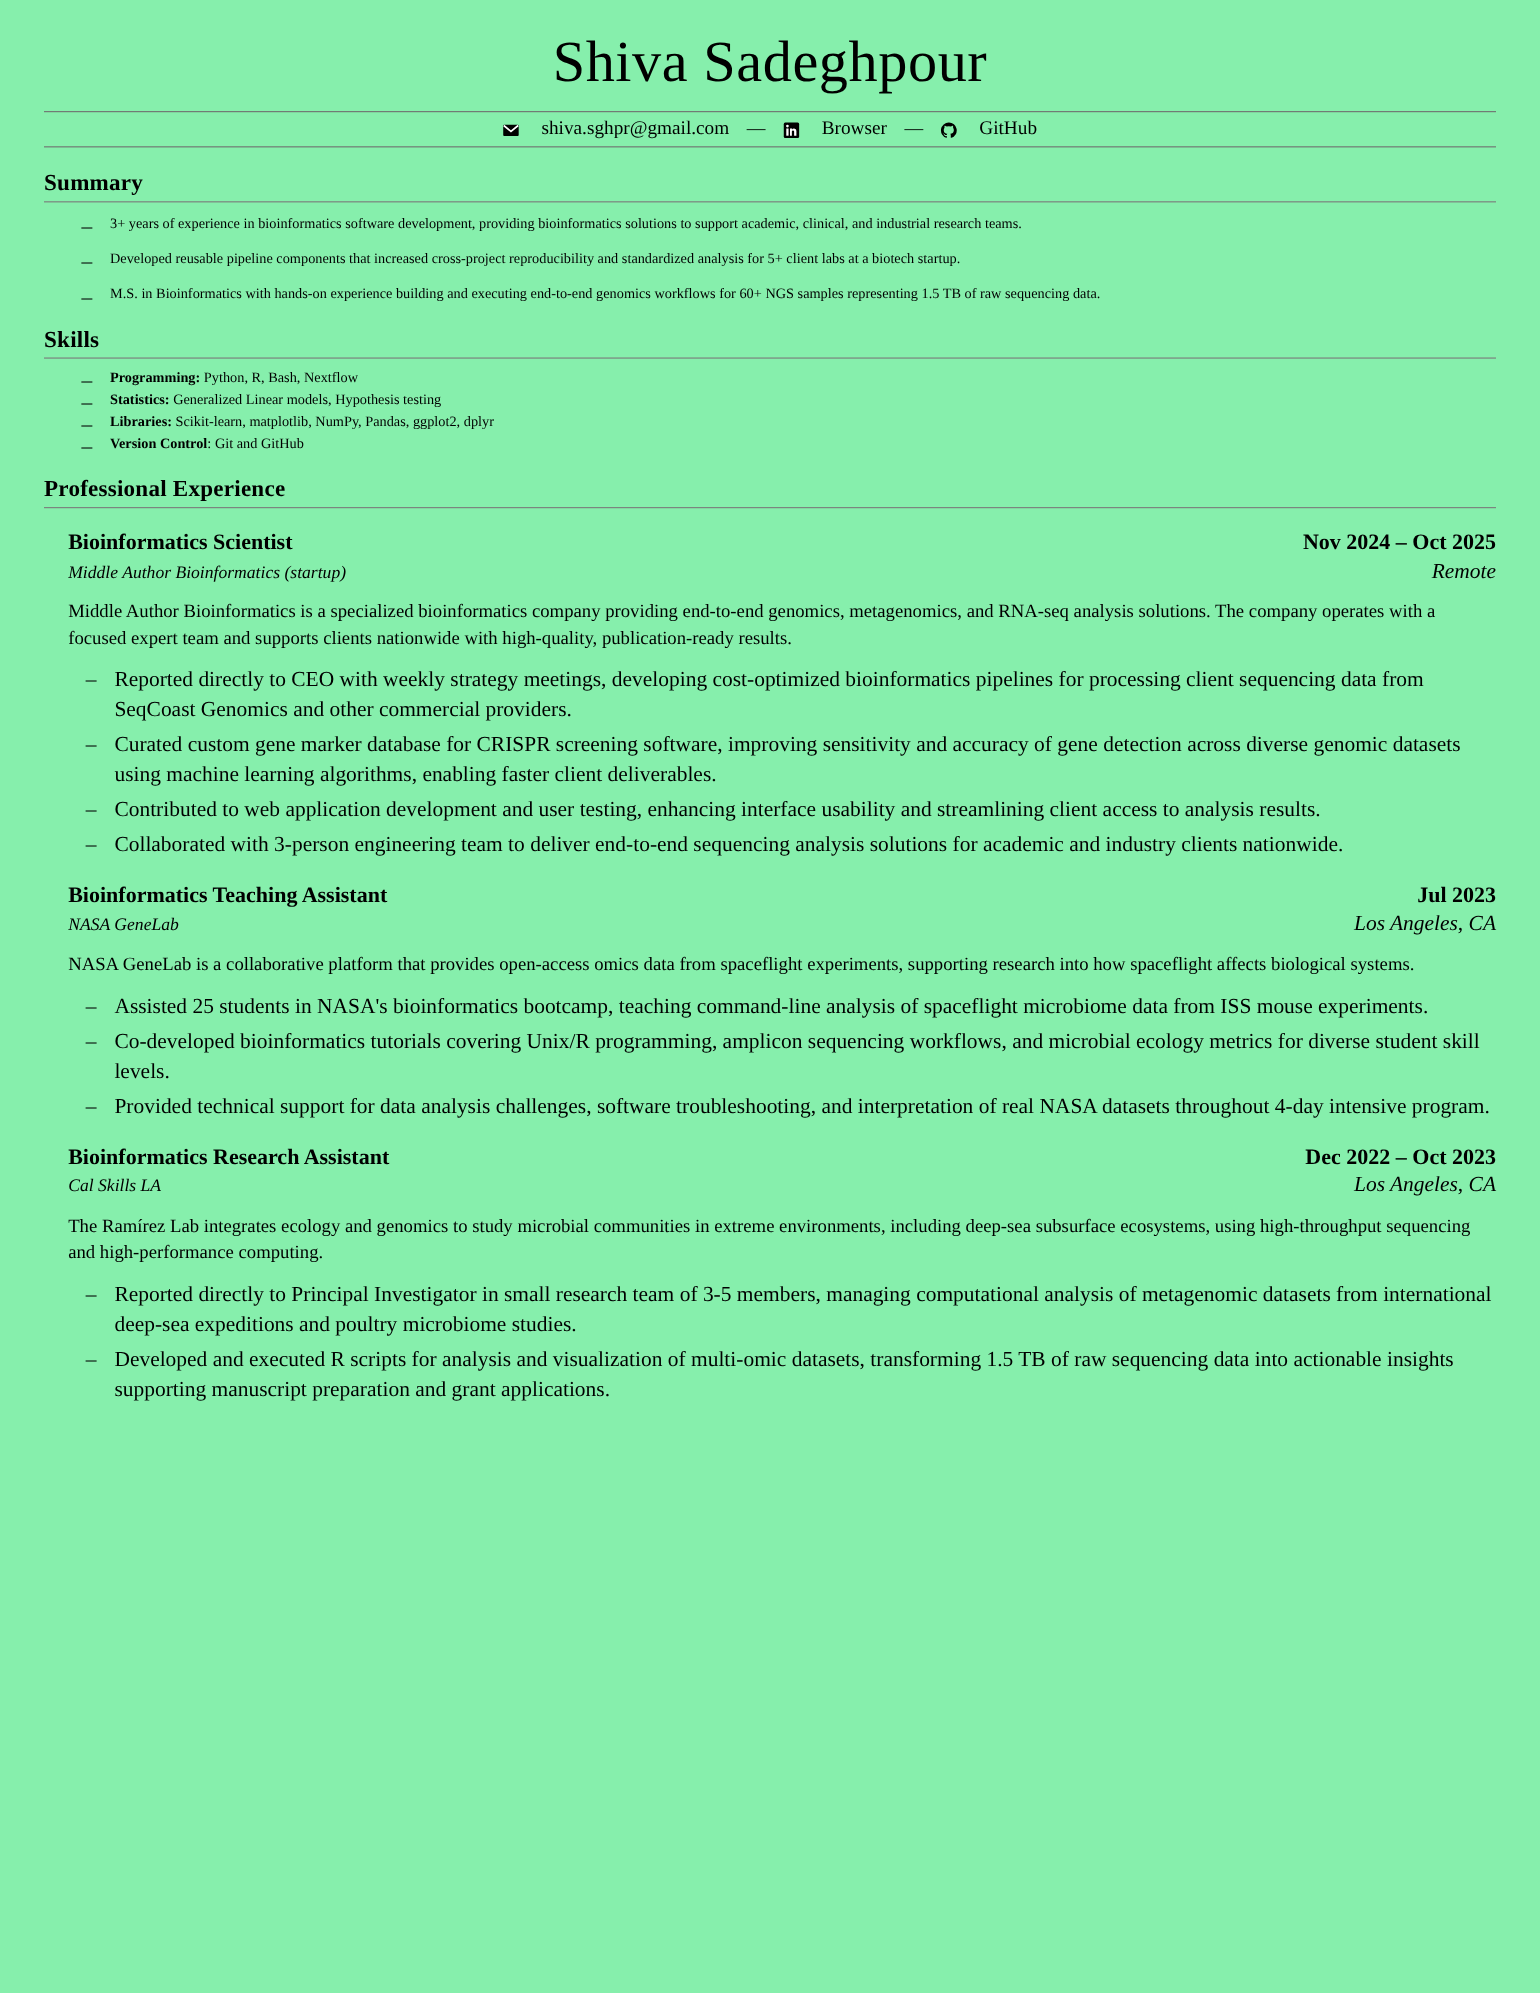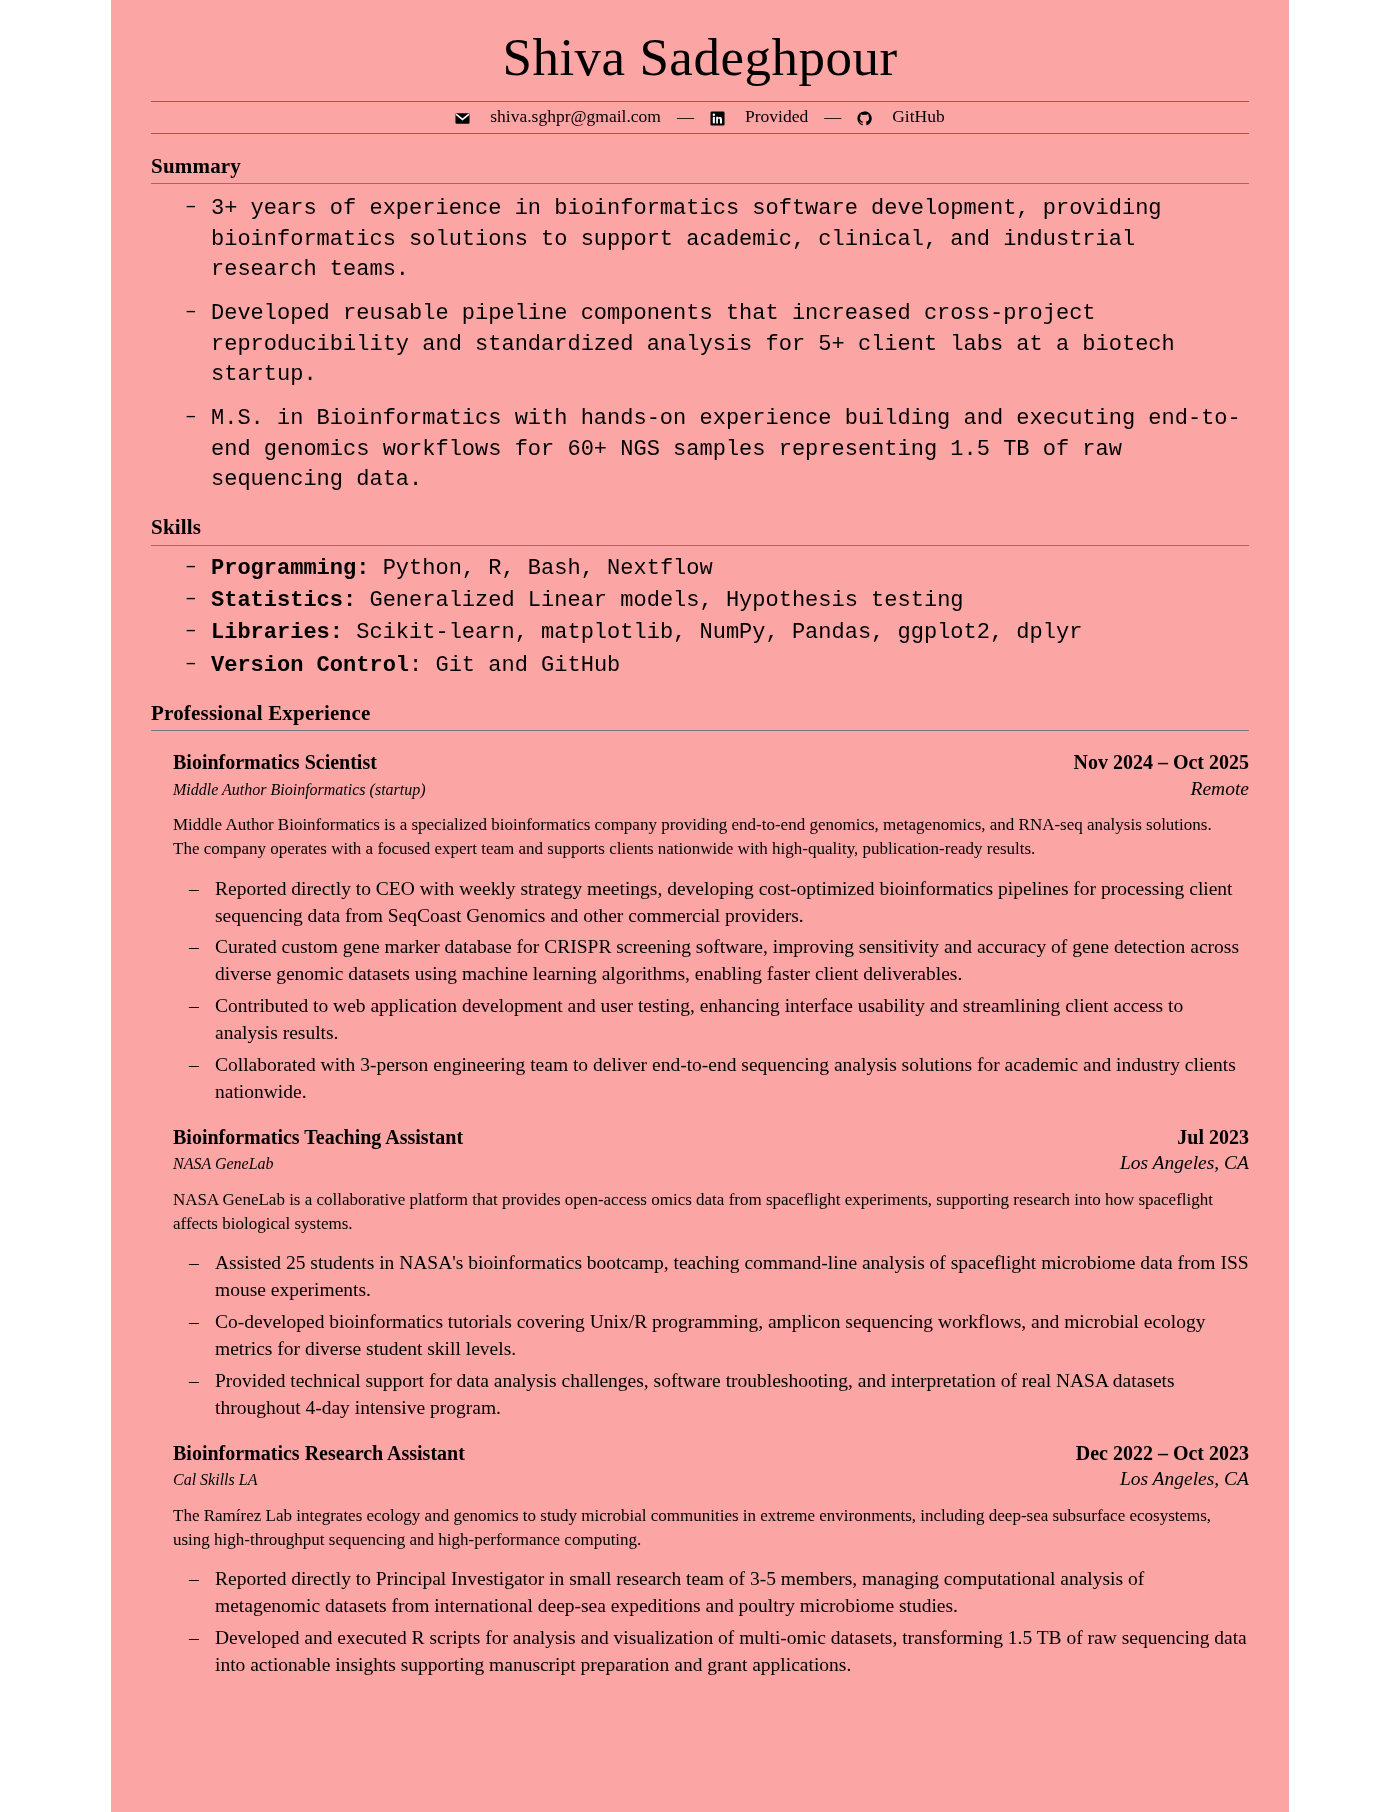--- a/index.html
+++ b/index.html
@@ -2,23 +2,23 @@
 <html><head>
 <meta charset="utf-8">
 <title>Resume</title>
 <style>
   html, body {
     margin: 0;
     padding: 0;
     background: #ffffff;
   }
   .page {
-    width: 1178px;
+    width: 1400px;
     min-height: 1812px;
-    background: #fca5a5;
+    background: #86efac;
     margin: 0 auto;
     padding: 0;
     position: relative;
     box-sizing: border-box;
     font-family: "Liberation Serif", "DejaVu Serif", serif;
     color: #000000;
     -webkit-font-smoothing: antialiased;
   }
   .inner {
     padding: 22px 40px 0 40px;
@@ -95,24 +95,23 @@
   ul.bullets {
     list-style: none;
     margin: 10px 0 0 0;
     padding: 0 0 0 34px;
   }
   ul.bullets.tight { margin-top: 8px; }
   ul.bullets li {
     position: relative;
     padding-left: 26px;
     margin-bottom: 14px;
-    font-size: 22px;
+    font-size: 13px;
     line-height: 1.38;
     text-align: left;
-    font-family: Liberation Mono, monospace;
   }
   ul.bullets.tight li { margin-bottom: 2px; }
   ul.bullets li:last-child { margin-bottom: 0; }
   ul.bullets li:before {
     content: "–";
     position: absolute;
     left: 0;
     top: 0;
     font-size: 19.5px;
     line-height: 1.38;
@@ -204,21 +203,21 @@
 
         <span class="contact-item">
           <span class="cicon">
             <svg viewBox="0 0 16 16" aria-hidden="true">
               <rect x="0.5" y="0.5" width="15" height="15" rx="1.5" fill="#000"></rect>
               <rect x="3" y="6.2" width="2.2" height="7" fill="#fff"></rect>
               <circle cx="4.1" cy="3.9" r="1.3" fill="#fff"></circle>
               <path d="M6.6 6.2 h2.1 v1 a2.3 2.3 0 0 1 4.1 1.5 v4.5 h-2.2 V9.2 a1.1 1.1 0 0 0 -2.2 0 v4 H6.6 z" fill="#fff"></path>
             </svg>
           </span>
-          <span>Provided</span>
+          <span>Browser</span>
         </span>
 
         <span class="contact-sep">—</span>
 
         <span class="contact-item">
           <span class="cicon">
             <svg viewBox="0 0 16 16" aria-hidden="true">
               <path fill="#000" d="M8 0.4a7.6 7.6 0 0 0-2.4 14.8c.38.07.52-.16.52-.36v-1.3c-2.12.46-2.57-1.02-2.57-1.02-.35-.88-.85-1.12-.85-1.12-.7-.47.05-.46.05-.46.77.05 1.17.79 1.17.79.68 1.17 1.79.83 2.23.64.07-.5.27-.83.49-1.02-1.69-.19-3.47-.85-3.47-3.77 0-.83.3-1.51.79-2.05-.08-.19-.34-.97.07-2.02 0 0 .64-.2 2.1.78a7.3 7.3 0 0 1 3.83 0c1.46-.98 2.1-.78 2.1-.78.42 1.05.16 1.83.08 2.02.49.54.78 1.22.78 2.05 0 2.93-1.78 3.58-3.48 3.77.28.24.52.7.52 1.42v2.1c0 .2.14.44.53.36A7.6 7.6 0 0 0 8 .4z"></path>
             </svg>
           </span>

